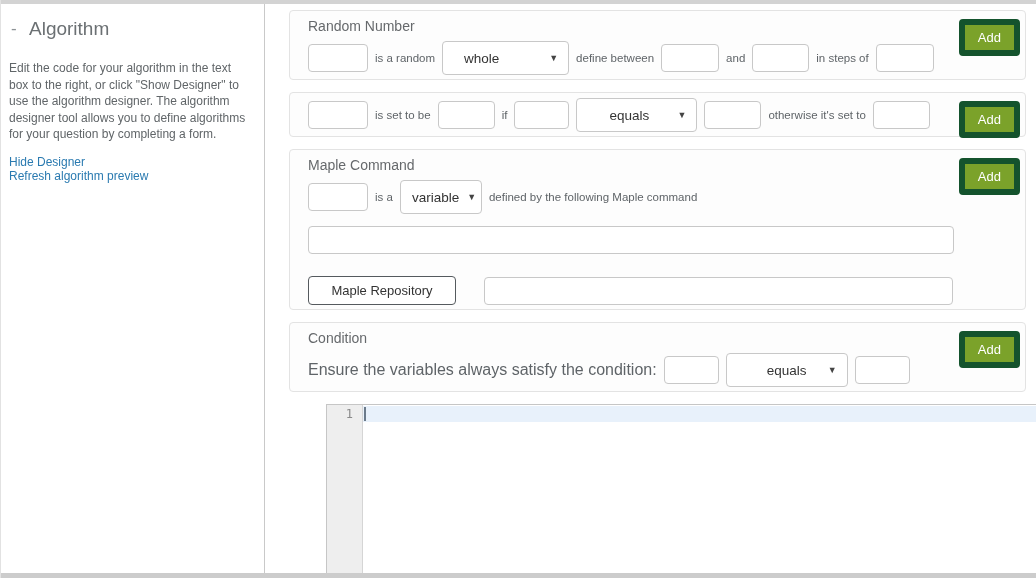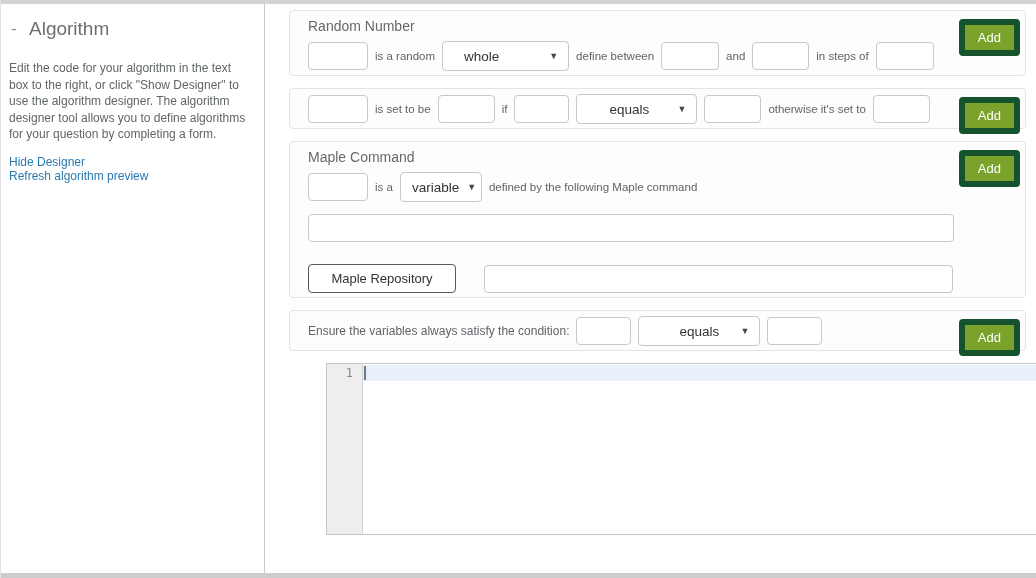--- a/index.html
+++ b/index.html
@@ -27,38 +27,38 @@
 
   .section { position:relative; width:737px; border:1px solid #e3e3e3; border-radius:4px;
              background:#fdfdfd; padding:5px 18px 4px; margin-bottom:12px; }
   .section-title { font-size:14px; color:#66696c; line-height:16px; margin:2px 0 7px; }
   .row { display:flex; align-items:center; }
   .lbl { font-size:11.5px; color:#5f6468; white-space:nowrap; margin:0 7px; }
   .ti { height:28px; border:1px solid #c8c8c8; border-radius:4px; background:#fff;
         font-family:"Liberation Sans", sans-serif; font-size:13px; color:#333; padding:0 6px; }
   .sel { height:30px; border:1px solid #c8c8c8; border-radius:4px; background:#fff;
          display:flex; align-items:center; justify-content:space-between;
-         font-size:13.5px; color:#333; cursor:pointer; padding:0 10px; }
+         font-size:13.5px; color:#333; cursor:pointer; padding:16px 10px; }
   .sel .arrow { font-size:9px; color:#444; margin-left:8px; }
   .add-btn { position:absolute; top:8px; right:5px; background:#7ba22a; border:6px solid #14532d;
              color:#fff; font-size:13px; font-family:"Liberation Sans", sans-serif;
              padding:5px 13px; border-radius:4px; cursor:pointer; }
 
   .w60 { width:60px; } .w58 { width:58px; } .w57 { width:57px; } .w55 { width:55px; }
   .sel-whole    { width:127px; padding-left:21px; }
   .sel-variable { width:82px;  padding-left:11px; }
   .sel-equals-a { width:121px; padding-left:32px; }
   .sel-equals-b { width:122px; padding-left:40px; }
 
   .wide-input   { width:646px; margin-top:12px; }
   .row-repo     { margin-top:22px; }
   .repo-btn { width:148px; height:29px; background:#fff; border:1px solid #555a5e; border-radius:4px;
               font-family:"Liberation Sans", sans-serif; font-size:13px; color:#333; cursor:pointer; }
   .repo-input { width:469px; margin-left:28px; }
-  .cond-lbl { margin-left:0; font-size:12px; }
+  .cond-lbl { margin-left:0; font-size:16px; }
 
   
   .editor { display:flex; width:721px; height:172px; margin:0 0 0 37px;
             border:1px solid #c6c6c6; background:#fff; }
   .gutter { flex:0 0 36px; background:#eeeeee; border-right:1px solid #d5d5d5;
             text-align:right; padding:1px 9px 0 0; }
   .line-num { font-family:"DejaVu Sans Mono", monospace; font-size:12px; color:#8a8a8a; line-height:16px; }
   .code-area { flex:1 1 auto; position:relative; cursor:text; }
   .active-line { height:16px; margin-top:1px; background:#e8f1fb; position:relative; }
   .caret { position:absolute; left:1px; top:1px; width:2px; height:14px; background:#6b7a8a; }
@@ -136,20 +136,21 @@
           <div class="row">
             <input class="ti wide-input" value="" style="">
           </div>
           <div class="row row-repo">
             <button class="repo-btn">Maple Repository</button>
             <input class="ti repo-input" value="" style="">
           </div>
         </section>
 
         <section class="section">
+          <div class="section-title">Condition</div>
           <button class="add-btn">Add</button>
           <div class="row">
             <span class="lbl cond-lbl">Ensure the variables always satisfy the condition:</span>
             <input class="ti w55" value="" style="">
             <div class="sel sel-equals-b" style="margin-left:7px;">
               <span>equals</span>
               <span class="arrow">▼</span>
             </div>
             <input class="ti w55" style="margin-left: 7px;" value="">
           </div>

